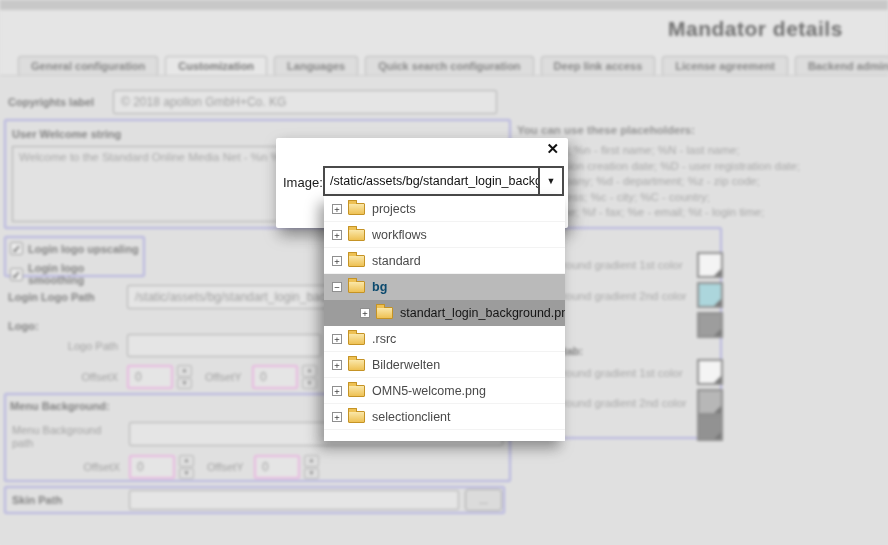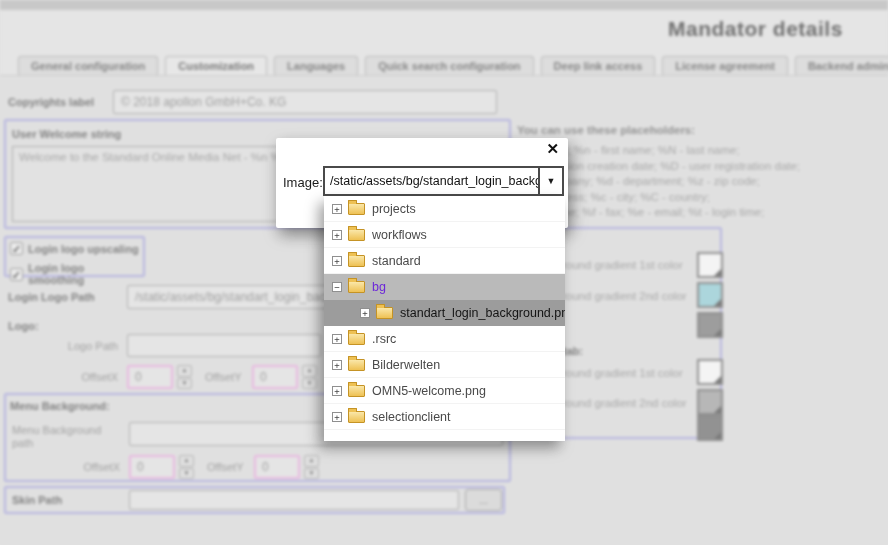--- a/index.html
+++ b/index.html
@@ -68,21 +68,21 @@
               border-bottom:1px solid #f3f3f3; background:#fff; }
   .tree-row.lvl1 { padding-left:36px; }
   .expand { width:10px; height:10px; flex:none; border:1px solid #8f8f8f; background:#fff;
             color:#444; font-size:9px; line-height:8px; text-align:center; margin-right:6px;
             font-family:"DejaVu Sans Mono", monospace; }
   .folder { position:relative; width:17px; height:12px; flex:none; margin-right:7px;
             background:linear-gradient(180deg,#fae7a9,#eec154); border:1px solid #c59325; border-radius:1px; }
   .folder::before { content:""; position:absolute; top:-4px; left:-1px; width:7px; height:3px;
                     background:#eec154; border:1px solid #c59325; border-bottom:none; border-radius:1px 1px 0 0; }
   .tree-label { font-size:12.5px; color:#4a4a4a; white-space:nowrap; }
-  .tree-row.open .tree-label { color:#6d28d9; }
+  .tree-row.open .tree-label { color:#0c4a6e;font-weight:bold; }
   .tree-row.selected .tree-label { color:#141414; }
   .tree-row.open, .tree-row.selected { border-bottom:none; }
 </style>
 </head>
 <body>
 
 <div id="page">
 
   <div id="bg-layer">
     <div class="top-strip"></div>

